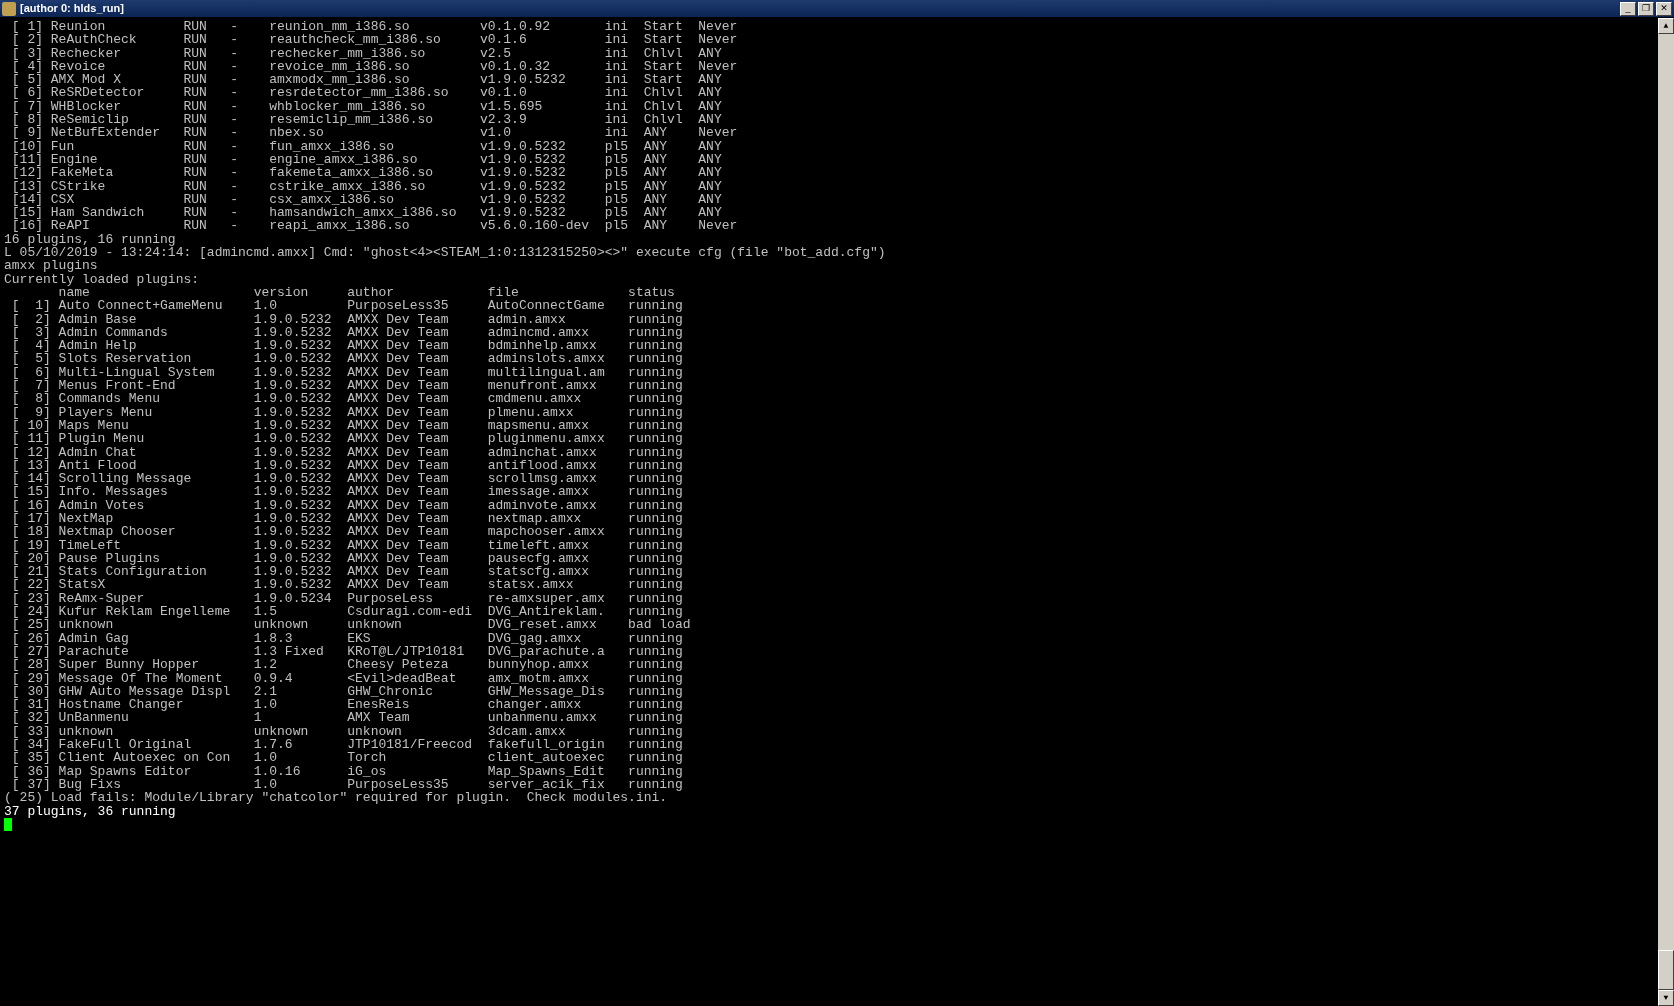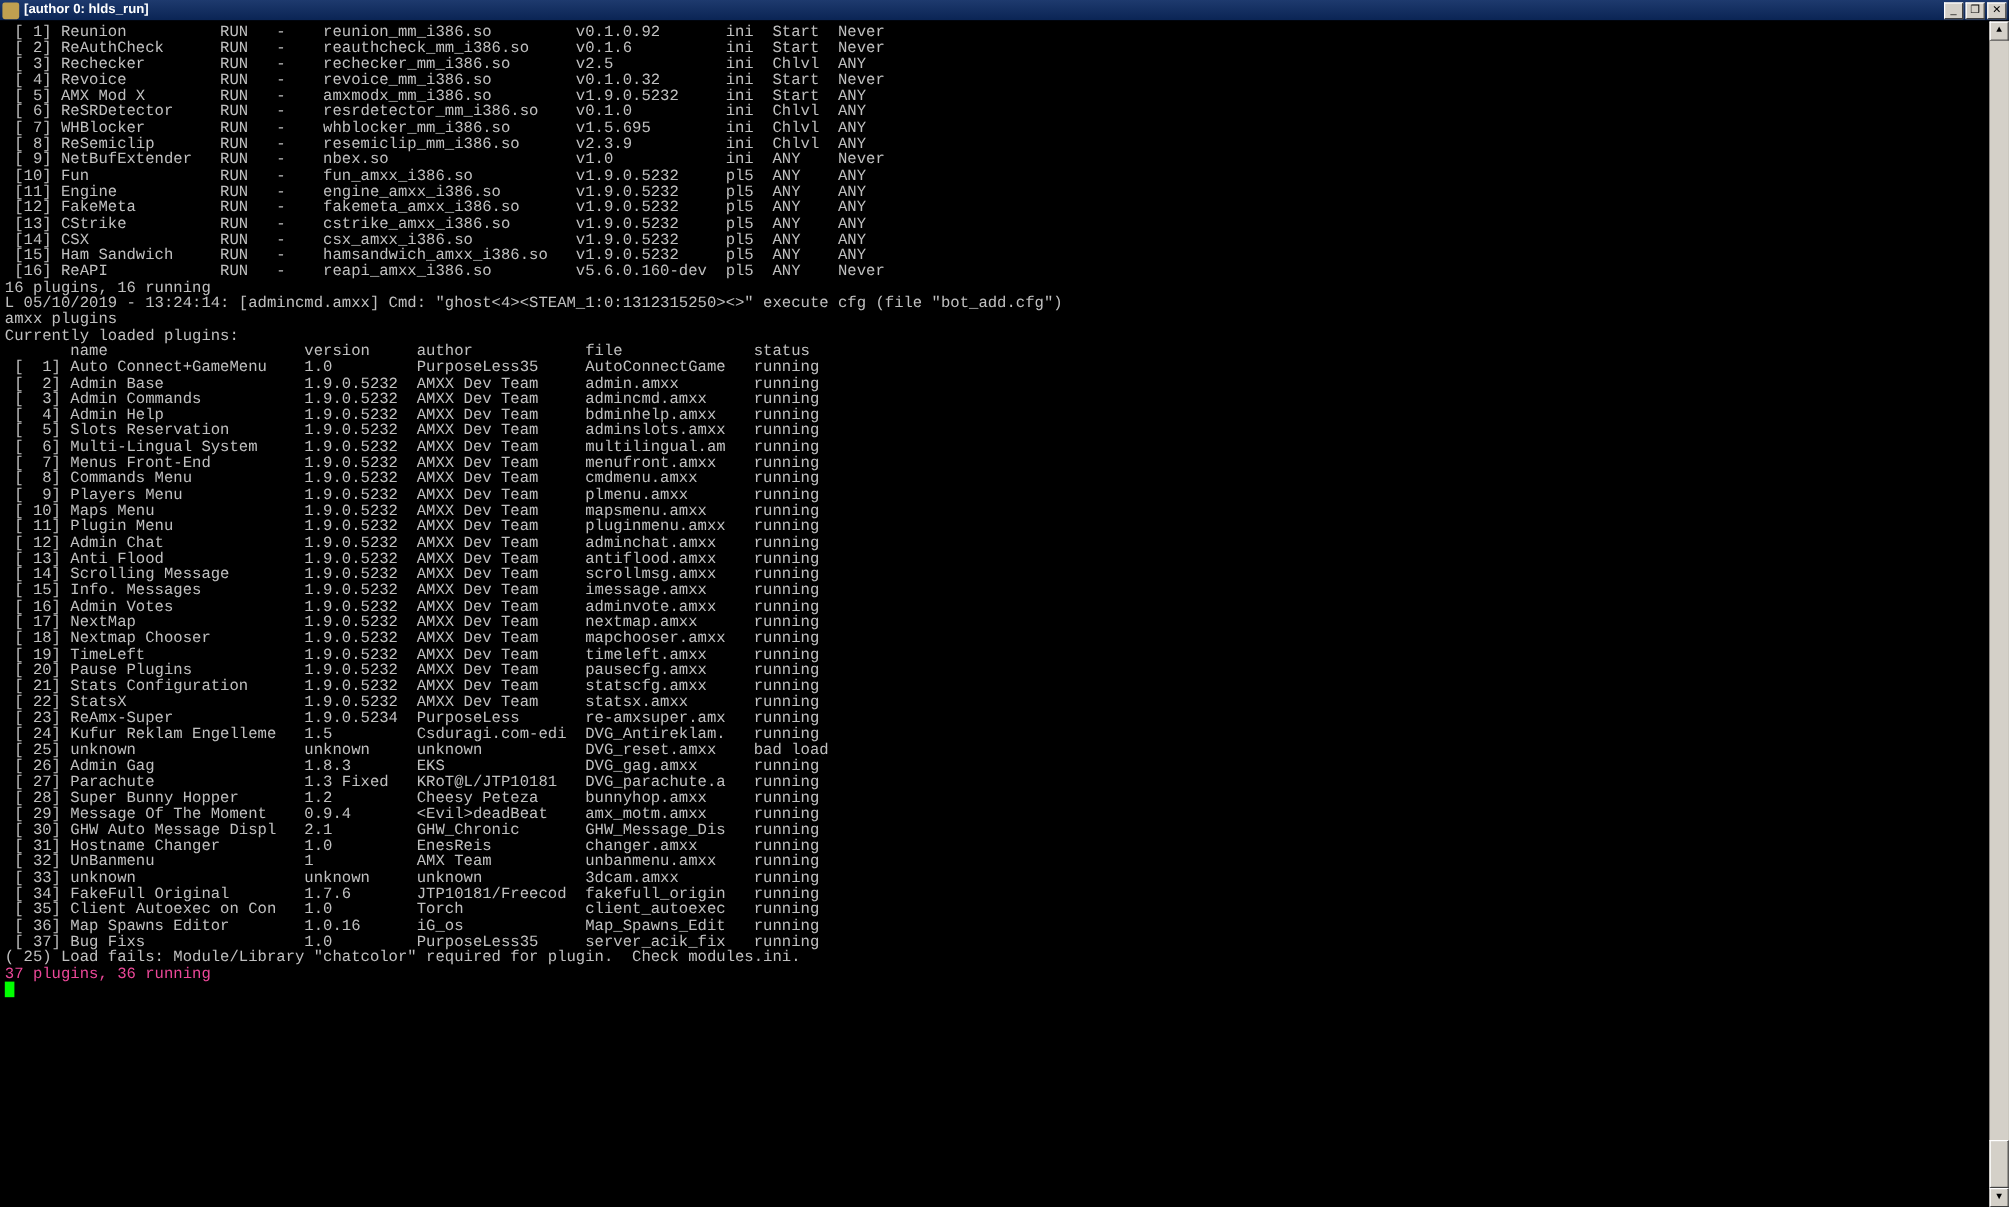--- a/index.html
+++ b/index.html
@@ -56,21 +56,21 @@
     font-family: Tahoma, sans-serif;
     cursor: pointer;
   }
   .terminal {
     padding: 2px 4px;
     white-space: pre;
     height: calc(100% - 18px);
     overflow: hidden;
     position: relative;
   }
-  .green { color: #ec4899; }
+  .green { color: #ffffff; }
   .cursor {
     background: #00ff00;
     display: inline-block;
     width: 8px;
     height: 13px;
     vertical-align: bottom;
   }
   .scrollbar-v {
     position: absolute;
     right: 0;

